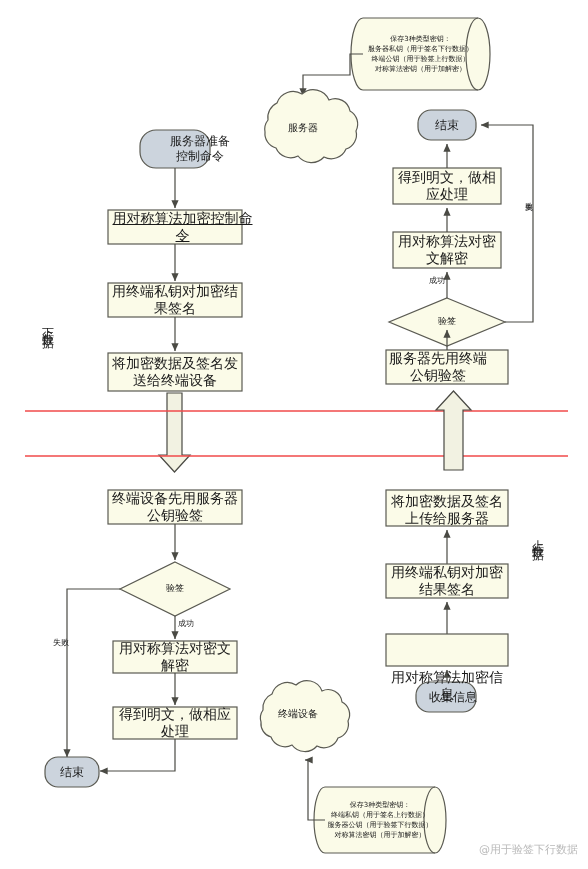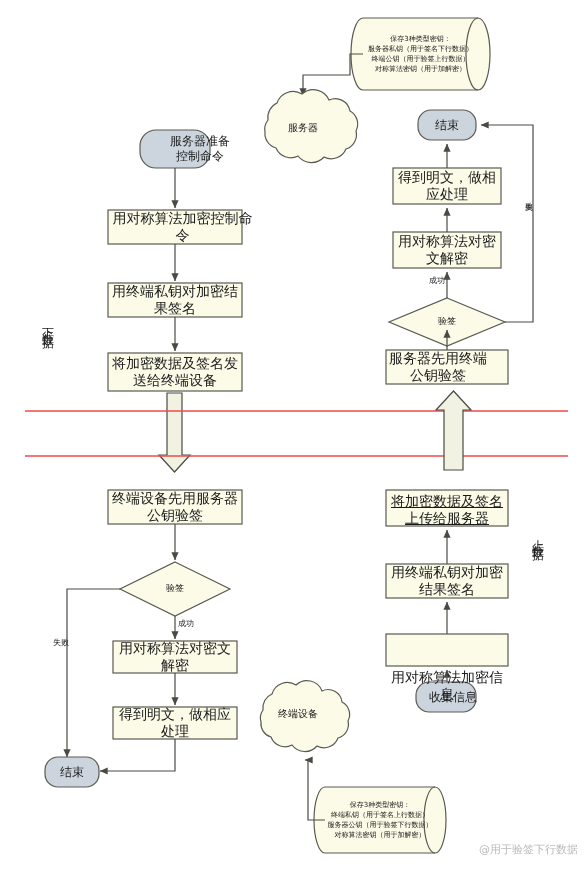--- a/index.html
+++ b/index.html
@@ -147,21 +147,21 @@
   </div>
 
   <div class="node-text t-cloud" style="left:263px;top:100px;width:80px;height:56px;">
     <span>服务器</span>
   </div>
 
   <div class="node-text t-term" style="left:140px;top:130px;width:70px;height:38px;padding-left:25px;">
     <span>服务器准备控制命令</span>
   </div>
 
-  <div class="node-text t-proc" style="left:108px;top:210px;width:149px;height:34px;">
+  <div class="node-text t-proc" style="left:108px;top:210px;width:149px;height:34px;text-decoration:underline;">
     <span>用对称算法加密控制命令</span>
   </div>
 
   <div class="node-text t-proc" style="left:108px;top:283px;width:134px;height:34px;">
     <span>用终端私钥对加密结果签名</span>
   </div>
 
   <div class="node-text t-proc" style="left:112px;top:353px;width:126px;height:38px;">
     <span>将加密数据及签名发送给终端设备</span>
   </div>
@@ -199,21 +199,21 @@
   </div>
 
   <div class="node-text t-dia" style="left:417px;top:308px;width:60px;height:28px;">
     <span>验签</span>
   </div>
 
   <div class="node-text t-proc" style="left:386px;top:350px;width:104px;height:34px;">
     <span>服务器先用终端公钥验签</span>
   </div>
 
-  <div class="node-text t-proc" style="left:390px;top:490px;width:114px;height:40px;text-decoration:underline;">
+  <div class="node-text t-proc" style="left:390px;top:490px;width:114px;height:40px;">
     <span>将加密数据及签名上传给服务器</span>
   </div>
 
   <div class="node-text t-proc" style="left:386px;top:564px;width:122px;height:34px;">
     <span>用终端私钥对加密结果签名</span>
   </div>
 
   <div class="node-text t-proc" style="left:386px;top:634px;width:122px;height:32px;margin-top:36px;">
     <span>用对称算法加密信息</span>
   </div>

